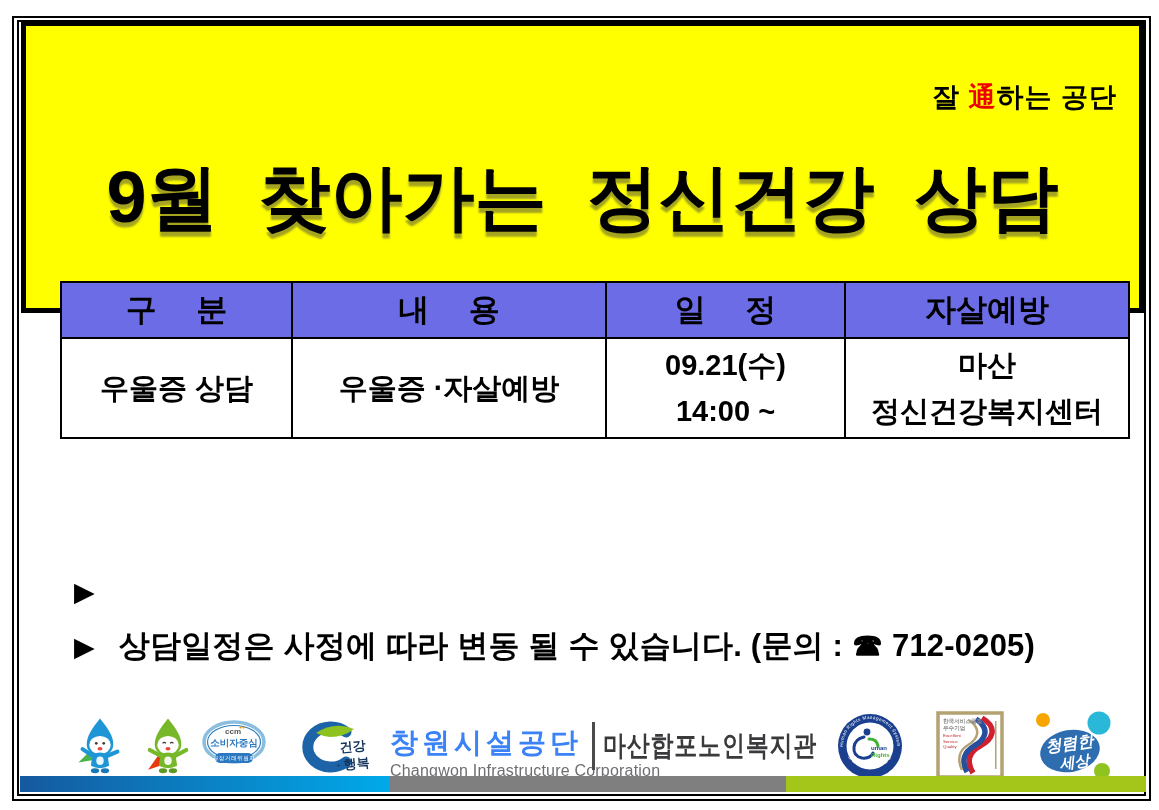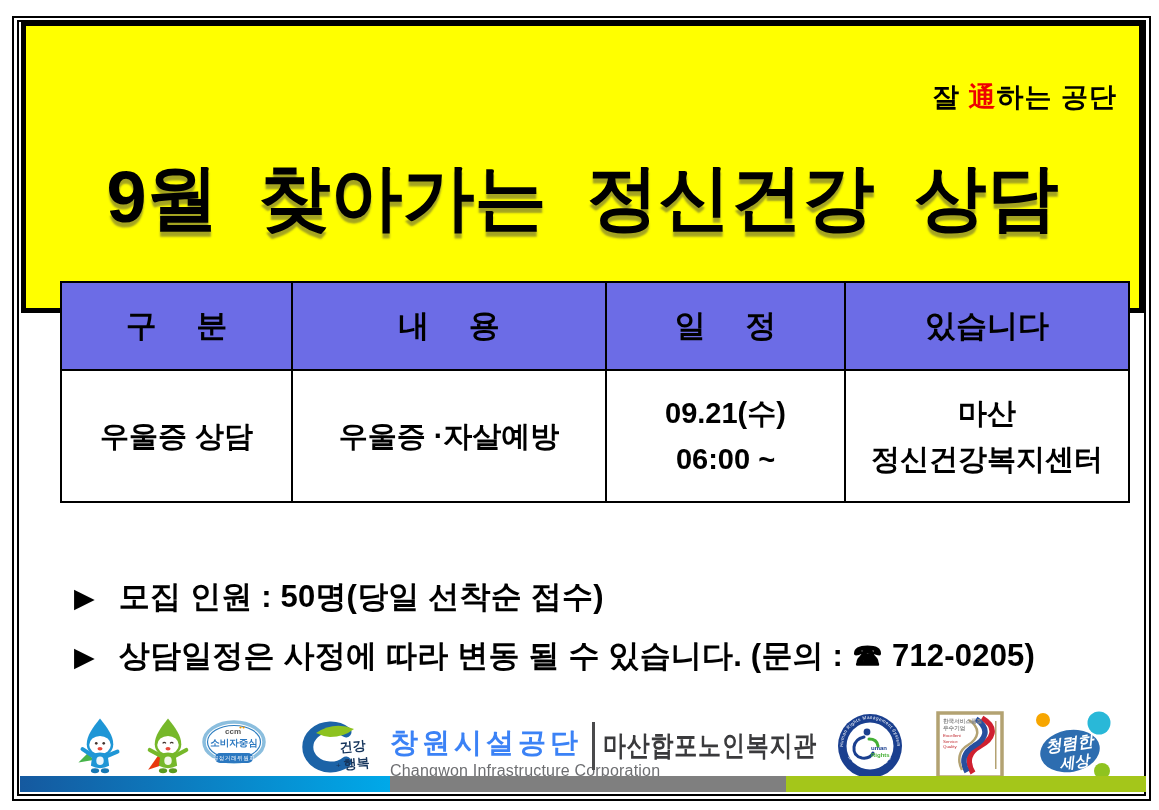--- a/index.html
+++ b/index.html
@@ -23,21 +23,21 @@
   .slogan-red { color:#ee0000; }
   .title {
     position:absolute; left:0; right:0; top:108px; margin:16px; text-align:center;
     font-size:72px; font-weight:900; letter-spacing:0; word-spacing:20px;
     text-shadow:0 5px 2px rgba(90,90,60,.55); white-space:nowrap;
   }
 
   
   .schedule-table { position:absolute; left:60px; top:281px; border-collapse:collapse; table-layout:fixed; }
   .schedule-table th, .schedule-table td {
-    border:2px solid #000; text-align:center; vertical-align:middle; padding:16px;
+    border:2px solid #000; text-align:center; vertical-align:middle; padding:0;
   }
   .schedule-table th { background:#6c6ce6; height:54px; font-size:31px; font-weight:800; white-space:pre; }
   .schedule-table td { height:98px; font-size:29px; font-weight:800; white-space:pre-line; line-height:1.6; }
 
   
   .notes { position:absolute; left:74px; top:576px; }
   .note { display:flex; align-items:baseline; margin-bottom:17px; white-space:pre; }
   .note-marker { font-size:27px; margin-right:24px; }
   .note-text { font-size:31px; font-weight:800; letter-spacing:0.2px; }
 
@@ -77,39 +77,38 @@
       <col style="width:231px">
         <col style="width:314px">
         <col style="width:239px">
         <col style="width:284px">
     </colgroup>
     <thead>
       <tr>
         <th>구　 분</th>
         <th>내　 용</th>
         <th>일　 정</th>
-        <th>있습니다</th>
+        <th>자살예방</th>
       </tr>
     </thead>
     <tbody>
       <tr>
         <td>우울증 상담</td>
         <td>우울증 ·자살예방</td>
         <td>09.21(수)
-06:00 ~</td>
+14:00 ~</td>
         <td>마산
 정신건강복지센터</td>
       </tr>
     </tbody>
   </table>
 
   <div class="notes">
     <div class="note">
       <span class="note-marker">▶</span>
-      <span class="note-text">모집 인원 : 50명(당일 선착순 접수)</span>
     </div>
     <div class="note">
       <span class="note-marker">▶</span>
       <span class="note-text">상담일정은 사정에 따라 변동 될 수 있습니다. (문의 : ☎ 712-0205)</span>
     </div>
   </div>
 
   <div class="logo-strip">
 
     <svg style="left:70px;top:6px;width:60px;height:58px" viewBox="0 0 60 70" aria-hidden="true">

